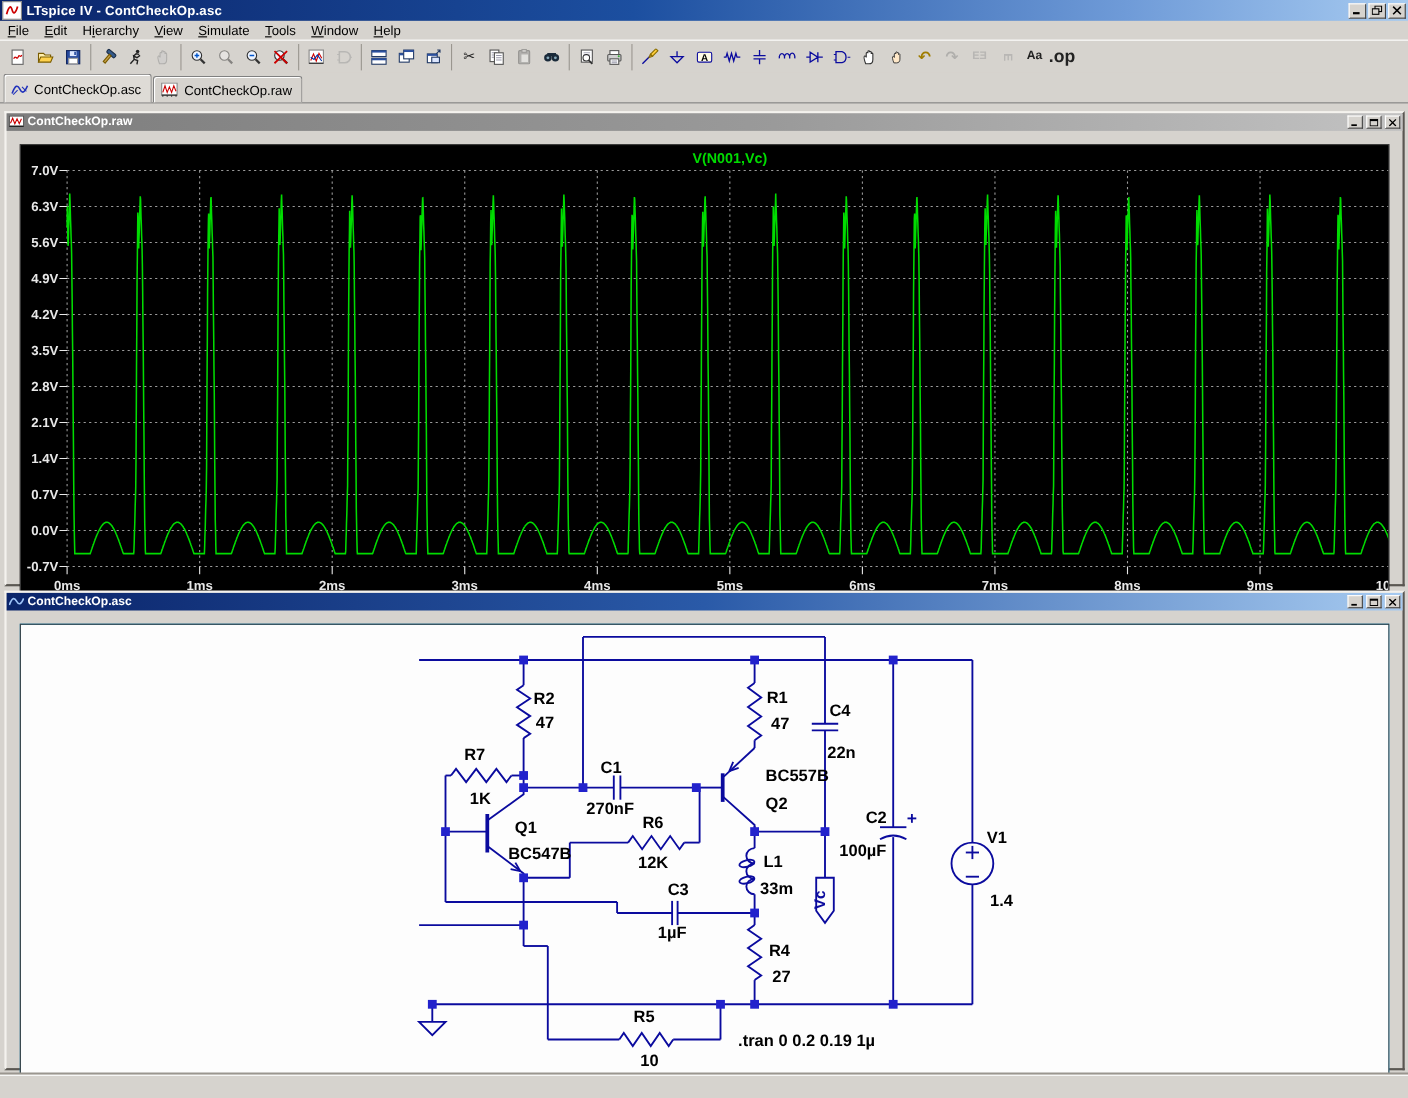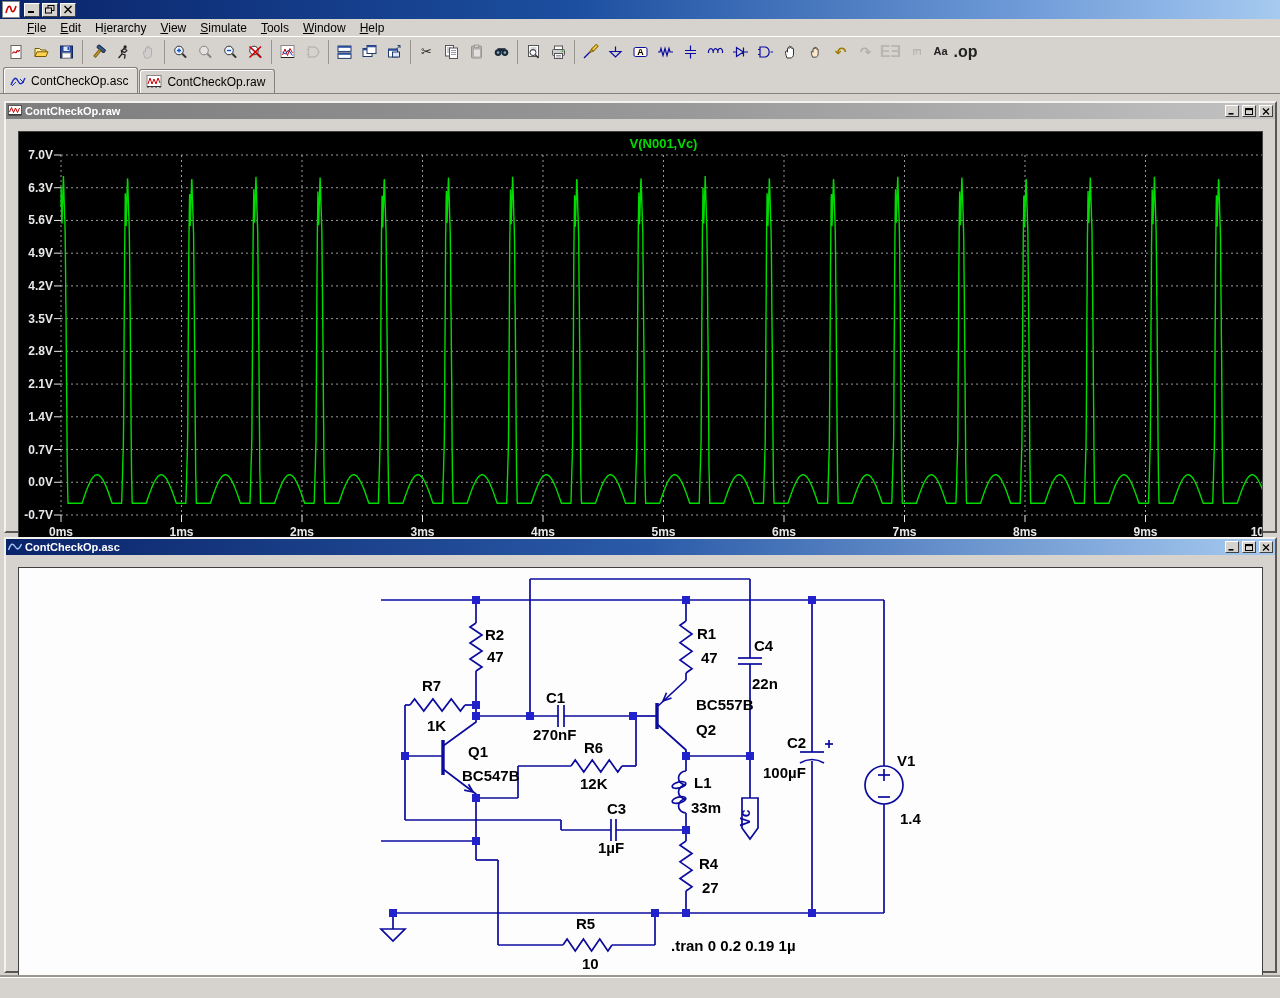--- a/index.html
+++ b/index.html
@@ -14,37 +14,37 @@
     background:linear-gradient(90deg,#0a246a 0%,#1c4fa0 45%,#6f9bd8 80%,#a6caf0 100%);
     display:flex;align-items:center;gap:4px;padding:0 2px;box-sizing:border-box;
   }
   .titlebar .app-title{color:#fff;font-weight:bold;font-size:12px;flex:1;letter-spacing:.2px}
   .app-icon{width:16px;height:15px;background:#fff;border:1px solid #888;display:flex;align-items:center;justify-content:center;flex:none}
   .wbtns{display:flex;gap:2px}
   .wbtn{width:16px;height:14px;background:#d6d3ce;border:1px solid;border-color:#fff #404040 #404040 #fff;
     display:flex;align-items:center;justify-content:center;padding:0;flex:none}
   .wbtn svg{display:block}
   .menubar{position:absolute;left:0;top:19px;width:1280px;height:17px;background:#d6d3ce;
-    display:flex;align-items:center;padding-left:20px;box-sizing:border-box;font-size:12px}
+    display:flex;align-items:center;padding-left:0;box-sizing:border-box;font-size:12px}
   .menu-item{padding:1px 7px;color:#000}
   .menu-item u{text-decoration:underline}
   .toolbar{position:absolute;left:0;top:36px;width:1280px;height:30px;background:#d6d3ce;
     border-top:1px solid #fff;display:flex;align-items:center;padding-left:4px;box-sizing:border-box}
   .tb-group{display:flex;align-items:center;margin-right:3px;padding-right:3px;border-right:1px solid #9a968f}
   .tb-group:last-child{border-right:none}
   .tb-btn{width:25px;height:24px;background:transparent;border:1px solid transparent;padding:0;
     display:flex;align-items:center;justify-content:center}
   .tb-btn svg{display:block}
   .tb-btn.disabled{filter:grayscale(1) opacity(.5)}
   .tglyph{font-family:"DejaVu Sans",sans-serif;font-size:13px;line-height:1;color:#222}
   .g-undo{color:#a07d00;font-size:14px;font-weight:bold}
   .g-redo{color:#8a8a8a;font-size:14px;font-weight:bold}
   .g-text{font-size:11px;font-weight:bold;font-family:"Liberation Sans",sans-serif}
   .g-op{font-size:16px;font-weight:bold;font-family:"Liberation Sans",sans-serif}
-  .g-mirror{font-size:16px;font-weight:bold;color:#999;font-family:"Liberation Sans",sans-serif}
+  .g-mirror{font-size:10px;font-weight:bold;color:#999;font-family:"Liberation Sans",sans-serif}
   
   .tabbar{position:absolute;left:0;top:66px;width:1280px;height:28px;background:#d6d3ce;
     display:flex;align-items:flex-end;padding-left:3px;box-sizing:border-box;border-bottom:1px solid #808080}
   .tab{height:23px;display:flex;align-items:center;gap:5px;padding:0 9px 0 6px;font-size:12px;color:#000;
     background:#d6d3ce;border:1px solid #808080;border-bottom:none;border-radius:3px 3px 0 0;
     box-shadow:inset 1px 1px 0 #fff;margin-right:1px}
   .tab.active{height:25px;background:#dedbd6}
   .tab svg{display:block}
   
   .child{position:absolute;left:4px;width:1273px;background:#d6d3ce;box-sizing:border-box;
@@ -66,20 +66,21 @@
 </style>
 </head>
 <body>
 
 <div class="titlebar">
   <span class="app-icon">
     <svg width="14" height="13" viewBox="0 0 14 13">
         <path d="M2 10 C4 2,6 2,7 6 C8 10,10 10,12 3" stroke="#cc0000" stroke-width="1.6" fill="none"></path>
       </svg>
   </span>
+  <span class="app-title">LTspice IV - ContCheckOp.asc</span>
   <span class="wbtns">
     <button class="wbtn">
         <svg width="10" height="9" viewBox="0 0 10 9">
           <rect x="1" y="6" width="6" height="2" fill="#000"></rect>
         </svg>
       </button>
     <button class="wbtn">
         <svg width="10" height="9" viewBox="0 0 10 9">
           <rect x="3" y="0.5" width="6" height="5" fill="none" stroke="#000"></rect>
           <rect x="0.5" y="3" width="6" height="5" fill="#d6d3ce" stroke="#000"></rect>

